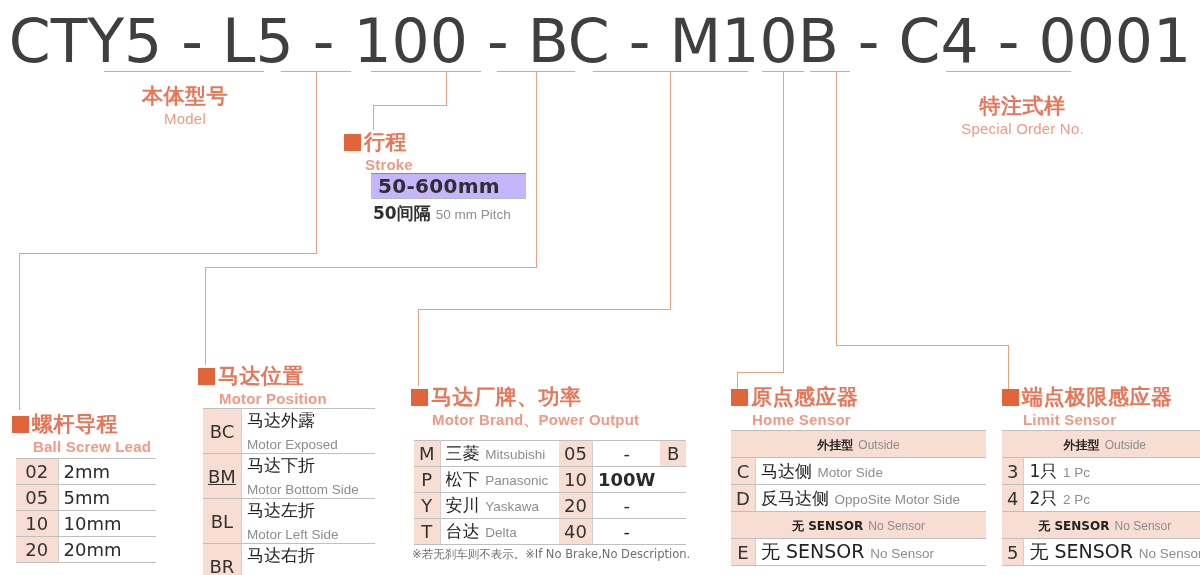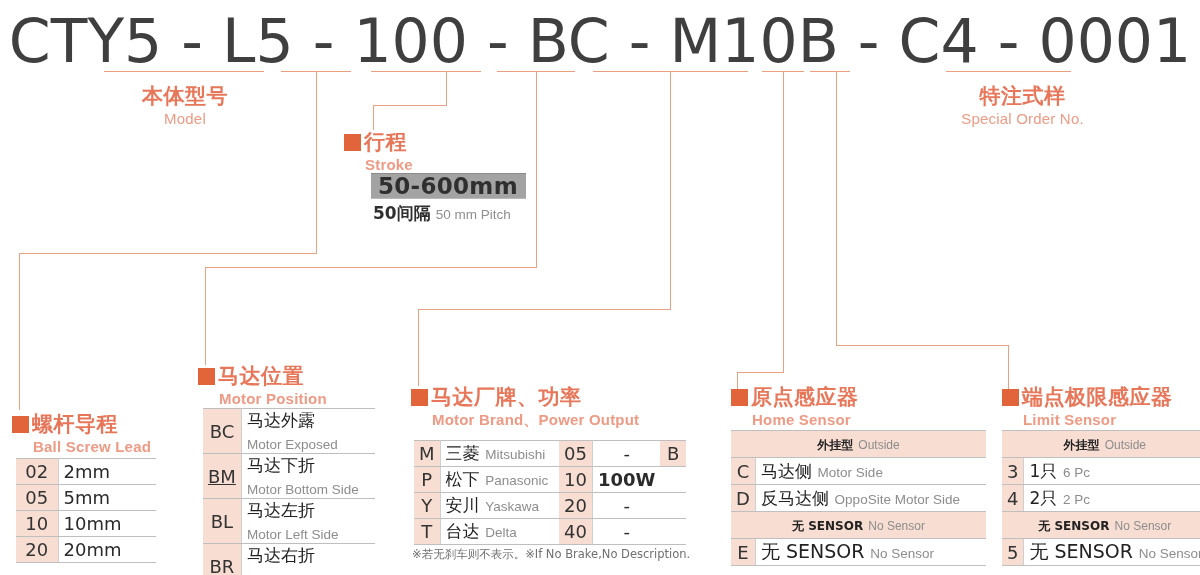--- a/index.html
+++ b/index.html
@@ -46,24 +46,24 @@
   .en.indent { margin-left: 21px; font-weight: bold; }
 
   
   .plain { position: absolute; text-align: center; white-space: nowrap; }
   .plain .cn { display: block; }
   .plain .en { display: block; }
 
   
   .stroke-box {
     position: absolute;
-    background: #a3a3a3;
+    background: #c4b5fd;
     border-top: 1.6px solid #8b8b8b;
     border-bottom: 1.3px solid #b9b9b9;
-    font-size: 23px; color: #2f2f2f; font-weight: bold;
+    font-size: 20px; color: #2f2f2f; font-weight: bold;
     font-family: "DejaVu Sans", sans-serif;
     display: flex; align-items: center; padding-left: 7px;
     letter-spacing: 0.3px;
   }
   .stroke-sub {
     position: absolute; white-space: nowrap;
     font-family: "DejaVu Sans", sans-serif;
   }
   .stroke-sub .s1 { font-size: 17px; font-weight: bold; color: #2f2f2f; }
   .stroke-sub .s2 { font-size: 13.5px; color: #8f8f8f; font-family:"Liberation Sans",sans-serif; }
@@ -147,21 +147,21 @@
 
   <div class="v" style="left:836px; top:71px; height:274px;"></div>
   <div class="h" style="left:836px; top:345px; width:172px;"></div>
   <div class="v" style="left:1008px; top:345px; height:44px;"></div>
 
   <div class="plain" style="left:100px; top:82px; width:170px;">
     <span class="cn">本体型号</span>
     <span class="en">Model</span>
   </div>
 
-  <div class="plain" style="left:940px; top:82px; width:165px;">
+  <div class="plain" style="left:940px; top:92px; width:165px;">
     <span class="cn">特注式样</span>
     <span class="en">Special Order No.</span>
   </div>
 
   <div class="head" style="left:344px; top:128px;">
     <span class="sq"></span><span class="cn">行程</span>
     <span class="en indent">Stroke</span>
   </div>
   <div class="stroke-box" style="left:371px; top:173px; width:155px; height:26px;">
     <span>50-600mm</span>
@@ -334,21 +334,21 @@
       <tr>
         <td class="bandhead" colspan="2" style="height:27px;">
           <span class="zh">外挂型</span>
           <span class="eng">Outside</span>
         </td>
       </tr>
       <tr>
         <td class="code" style="width:24px;height:27px;">3</td>
         <td class="val">
           <span class="zh">1只</span>
-          <span class="eng">6 Pc</span>
+          <span class="eng">1 Pc</span>
         </td>
       </tr>
       <tr>
         <td class="code" style="height:27px;">4</td>
         <td class="val">
           <span class="zh">2只</span>
           <span class="eng">2 Pc</span>
         </td>
       </tr>
       <tr>

